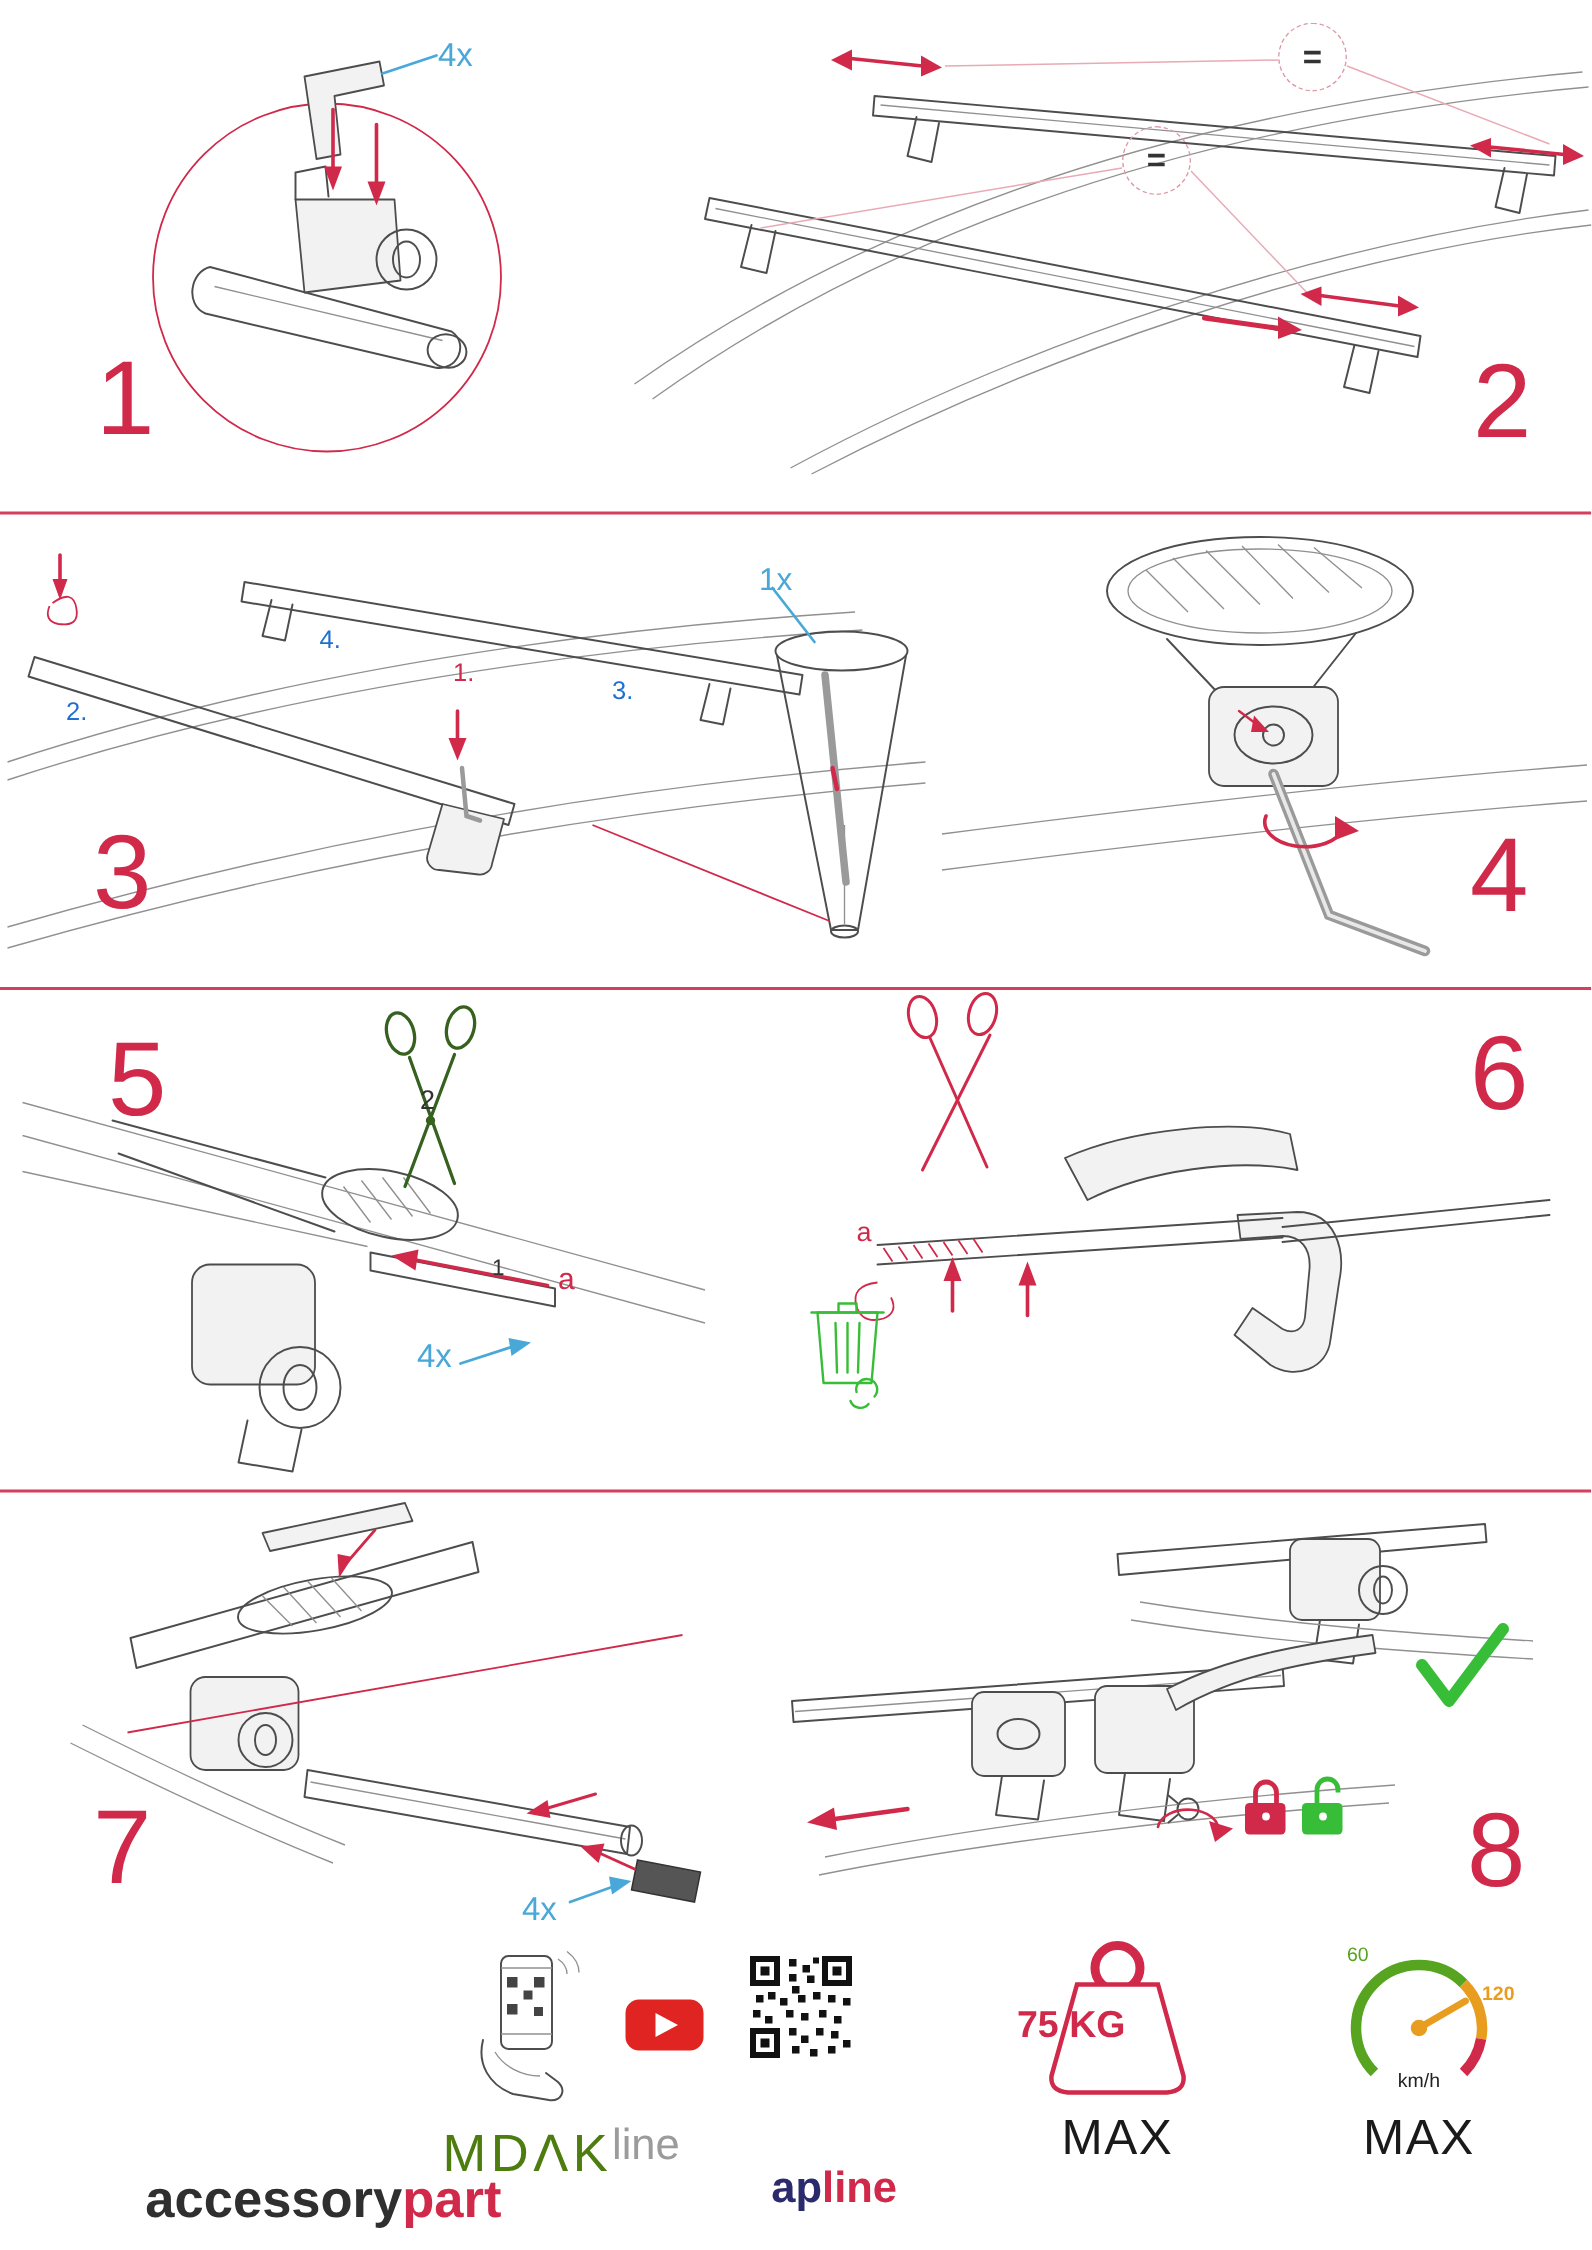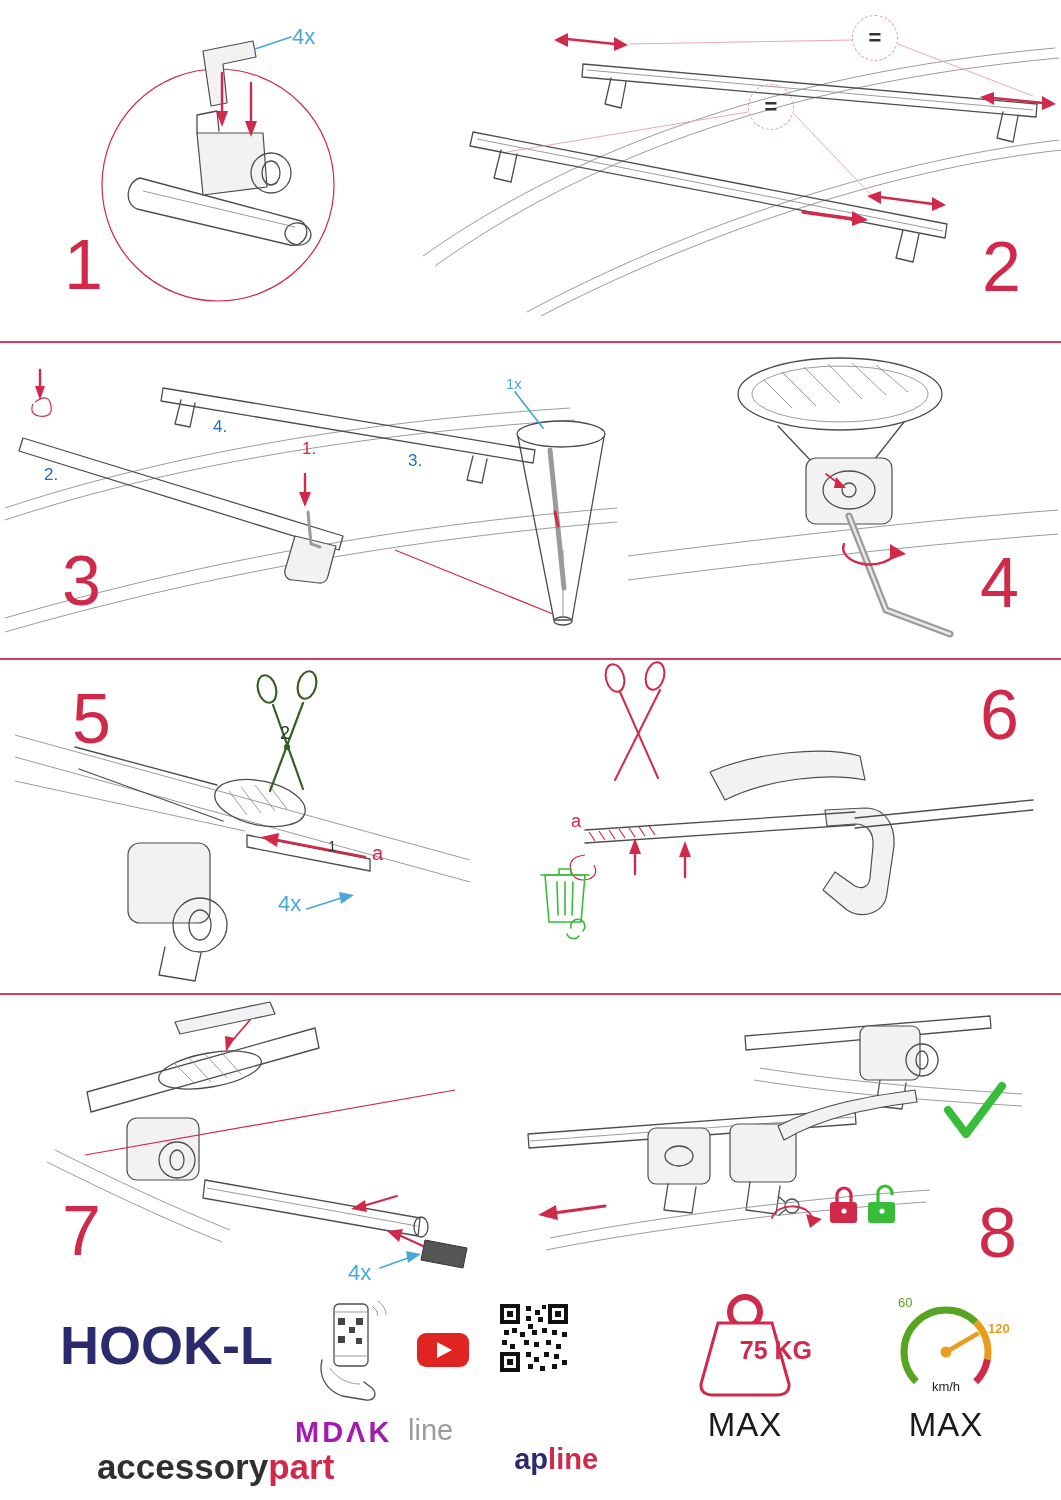--- a/index.html
+++ b/index.html
@@ -122,21 +122,21 @@
     <line class="thin" x1="558" y1="200" x2="558" y2="266"></line>
     <line class="keyl" x1="545" y1="100" x2="559" y2="238"></line>
     <line class="redl" x1="550" y1="162" x2="553" y2="176" style="stroke-width:3"></line>
     <line class="bluel" x1="510" y1="42" x2="538" y2="78"></line>
     <line class="redt" x1="390" y1="200" x2="548" y2="264"></line>
   </svg>
   <div class="lbl red" style="left:302px;top:440px;font-size:17px">1.</div>
   <div class="lbl" style="left:44px;top:466px;font-size:17px;color:var(--seq-blue)">2.</div>
   <div class="lbl" style="left:408px;top:452px;font-size:17px;color:var(--seq-blue)">3.</div>
   <div class="lbl" style="left:213px;top:418px;font-size:17px;color:var(--seq-blue)">4.</div>
-  <div class="lbl blue" style="left:506px;top:376px;font-size:15px">1x</div>
+  <div class="lbl blue" style="left:506px;top:376px;font-size:21px">1x</div>
   <div class="step-num" style="left:62px;top:546px">3</div>
 
   <svg style="left:628px;top:348px" width="430" height="300" viewBox="0 0 430 300">
     <path class="thin" d="M0,208 C140,190 300,172 430,162"></path>
     <path class="thin" d="M0,232 C140,214 300,196 430,186"></path>
     <ellipse class="ln" cx="212" cy="46" rx="102" ry="36"></ellipse>
     <ellipse class="thin" cx="212" cy="46" rx="88" ry="28"></ellipse>
     <path class="thin" d="M136,32 L164,60 M154,24 L188,58 M176,19 L212,55 M200,16 L234,51 M224,15 L258,47 M248,17 L280,44"></path>
     <path class="ln" d="M150,78 L184,114 M276,74 L246,112"></path>
     <rect class="lnf" x="178" y="110" width="86" height="66" rx="10"></rect>
@@ -283,21 +283,20 @@
       <circle cx="334" cy="213" r="2.6" fill="#fff"></circle>
     </g>
     <g>
       <path d="M368,204 v-9 a7,7 0 0 1 14,0 v2" style="stroke:var(--green);stroke-width:3.2;fill:none"></path>
       <rect x="358" y="204" width="27" height="21" rx="3" fill="var(--green)"></rect>
       <circle cx="372" cy="213" r="2.6" fill="#fff"></circle>
     </g>
   </svg>
   <div class="step-num" style="left:978px;top:1198px">8</div>
 
-  <div class="lbl" style="left:60px;top:1318px;font-size:54px;font-weight:600;color:var(--navy)">HOOK-L</div>
   <div class="lbl" style="left:58px;top:1414px;font-size:35px;font-weight:700">
     <span style="color:#2f2f2f">accessory</span><span style="color:var(--accent-red)">part</span>
   </div>
 
   <svg style="left:308px;top:1298px" width="84" height="106" viewBox="0 0 84 106">
     <rect class="ln" x="26" y="6" width="34" height="62" rx="5"></rect>
     <line class="thin" x1="26" y1="14" x2="60" y2="14"></line>
     <line class="thin" x1="26" y1="58" x2="60" y2="58"></line>
     <g fill="#444">
       <rect x="30" y="20" width="7" height="7"></rect>
@@ -354,31 +353,31 @@
       <rect x="36" y="55" width="5" height="5"></rect>
         <rect x="46" y="50" width="5" height="5"></rect>
       <rect x="56" y="52" width="5" height="5"></rect>
         <rect x="64" y="58" width="5" height="5"></rect>
       <rect x="30" y="62" width="5" height="5"></rect>
         <rect x="42" y="64" width="5" height="5"></rect>
       <rect x="54" y="62" width="5" height="5"></rect>
     </g>
   </svg>
 
-  <div class="lbl" style="left:295px;top:1418px;font-size:29px;font-weight:700;letter-spacing:3px;color:#a21caf">MDΛK</div>
+  <div class="lbl" style="left:295px;top:1418px;font-size:35px;font-weight:400;letter-spacing:3px;color:#4d7c0f">MDΛK</div>
   <div class="lbl" style="left:408px;top:1416px;font-size:29px;color:#9b9b9b">line</div>
   <div class="lbl" style="left:482px;top:1416px;font-size:29px;font-weight:600">
     <span style="color:var(--navy)">ap</span><span style="color:var(--accent-red)">line</span>
   </div>
 
   <svg style="left:678px;top:1290px" width="134" height="116" viewBox="0 0 134 116">
     <circle cx="67" cy="22" r="15" style="stroke:var(--accent-red);stroke-width:6;fill:none"></circle>
     <path d="M40,33 L94,33 L111,94 Q112,104 100,105 L34,105 Q22,104 23,94 Z" style="fill:#fff;stroke:var(--accent-red);stroke-width:3"></path>
   </svg>
-  <div class="lbl red" style="left:678px;top:1338px;width:134px;text-align:right;font-size:25px;font-weight:600">75 KG</div>
+  <div class="lbl red" style="left:678px;top:1338px;width:134px;text-align:left;font-size:25px;font-weight:600">75 KG</div>
   <div class="lbl" style="left:678px;top:1408px;width:134px;text-align:center;font-size:33px;letter-spacing:1px;color:#1a1a1a">MAX</div>
 
   <svg style="left:880px;top:1292px" width="132" height="106" viewBox="0 0 132 106">
     <path d="M36.3,89.7 A42,42 0 0 1 95.7,30.3" style="stroke:#56a41f;stroke-width:7;fill:none"></path>
     <path d="M95.7,30.3 A42,42 0 0 1 107.4,67.3" style="stroke:var(--orange);stroke-width:7;fill:none"></path>
     <path d="M107.4,67.3 A42,42 0 0 1 95.7,89.7" style="stroke:var(--accent-red);stroke-width:7;fill:none"></path>
     <line x1="66" y1="60" x2="97" y2="42" style="stroke:var(--orange);stroke-width:4.5;stroke-linecap:round"></line>
     <circle cx="66" cy="60" r="5.5" fill="var(--orange)"></circle>
   </svg>
   <div class="lbl" style="left:898px;top:1296px;font-size:13px;font-weight:400;color:#56a41f">60</div>

